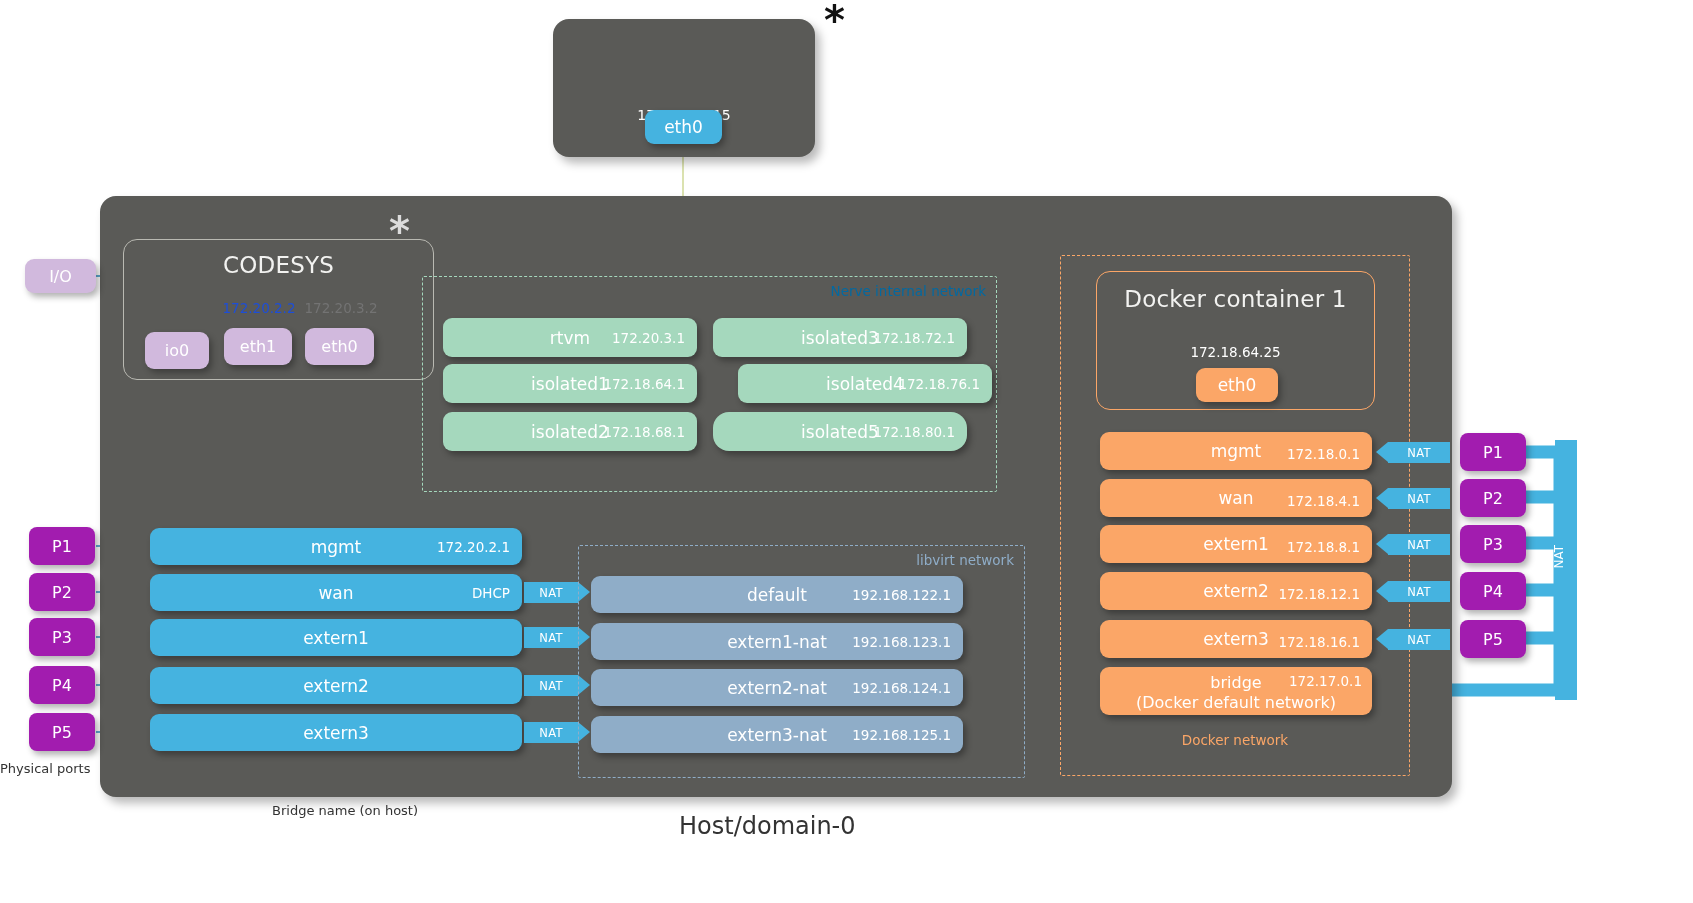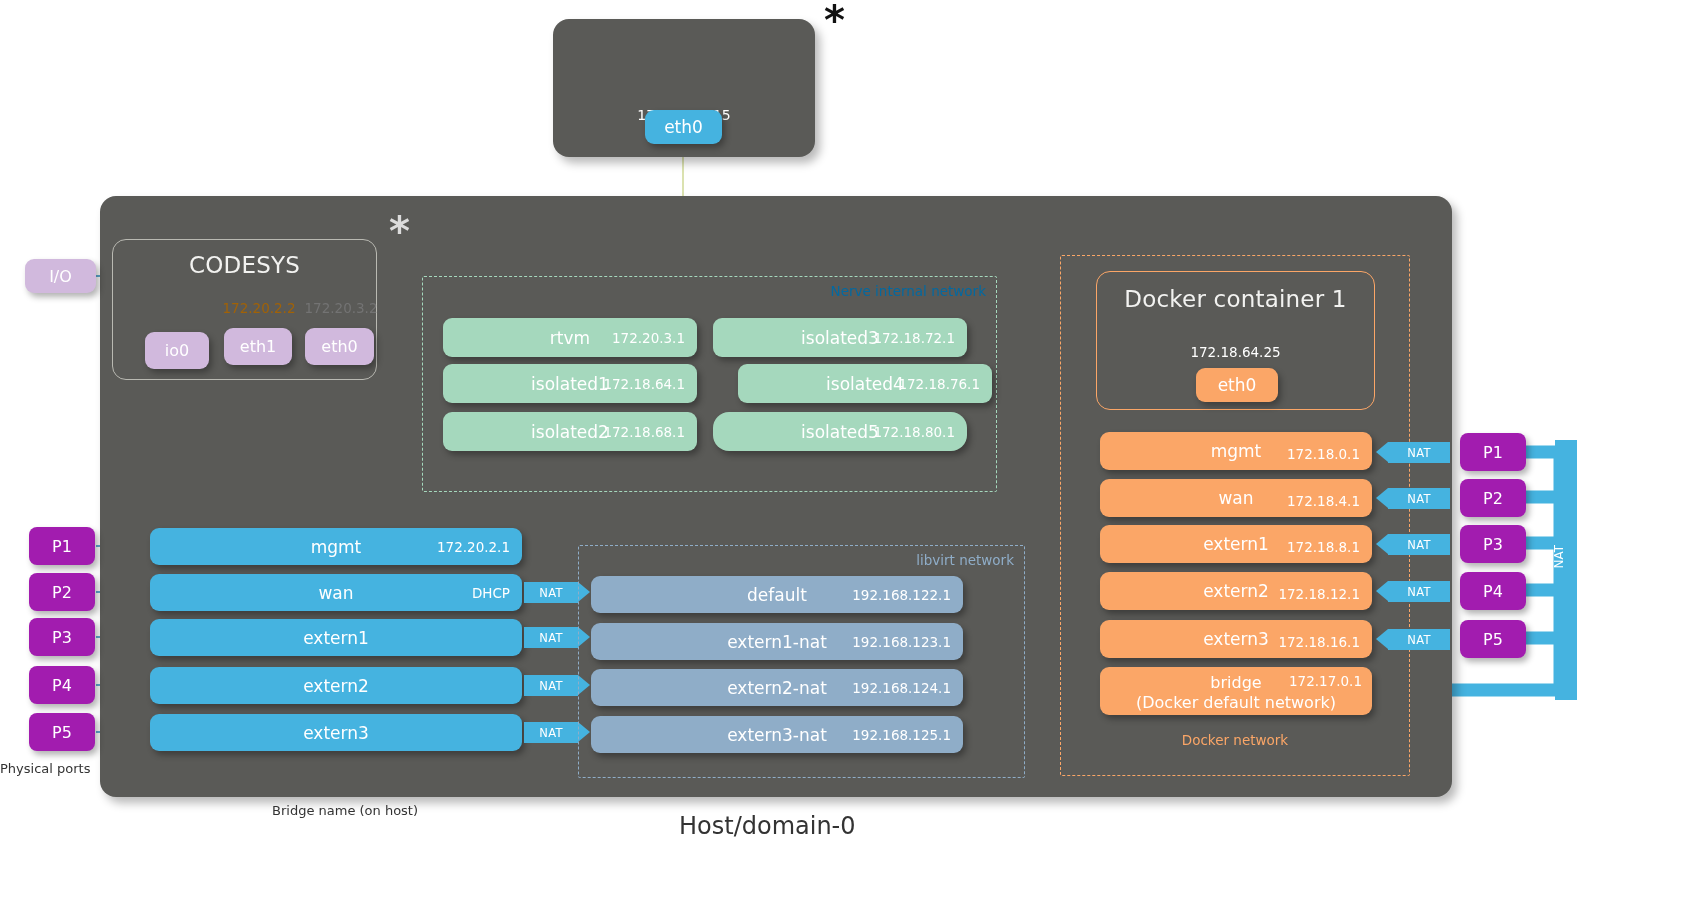--- a/index.html
+++ b/index.html
@@ -153,28 +153,28 @@
 <div class="panel-dark" style="left:553px; top:19px; width:262px; height:138px;">
   <div class="abs" style="left:0; right:0; top:88px; text-align:center; color:#fff; font-size:14px;">172.18.64.15</div>
 </div>
 <div class="node blue" style="left:645px; top:110px; width:77px; height:34px; font-size:17px;">
   <span>eth0</span>
 </div>
 <div class="asterisk dark" style="left:824px; top:0px;">*</div>
 
 <div class="panel-dark" style="left:100px; top:196px; width:1352px; height:601px;"></div>
 
-<div class="panel-outline" style="left:112px; top:239px; width:265px; height:141px;">
+<div class="panel-outline" style="left:123px; top:239px; width:311px; height:141px;">
   <div class="panel-title" style="top:12px;">CODESYS</div>
 </div>
 <div class="node purple" style="left:25px; top:259px; width:71px; height:34px; font-size:16px; color:#fff;">
   <span>I/O</span>
 </div>
 
-<div class="abs" style="left:218px; top:300px; width:82px; text-align:center; color:#a16207; font-size:13.5px;">172.20.2.2</div>
+<div class="abs" style="left:218px; top:300px; width:82px; text-align:center; color:#1d4ed8; font-size:13.5px;">172.20.2.2</div>
 <div class="abs" style="left:300px; top:300px; width:82px; text-align:center; color:#737373; font-size:13.5px;">172.20.3.2</div>
 
 <div class="node purple" style="left:145px; top:332px; width:64px; height:37px; font-size:16px;">
   <span>io0</span>
 </div>
 <div class="node purple" style="left:224px; top:328px; width:68px; height:37px; font-size:16px;">
   <span>eth1</span>
 </div>
 <div class="node purple" style="left:305px; top:328px; width:69px; height:37px; font-size:16px;">
   <span>eth0</span>

